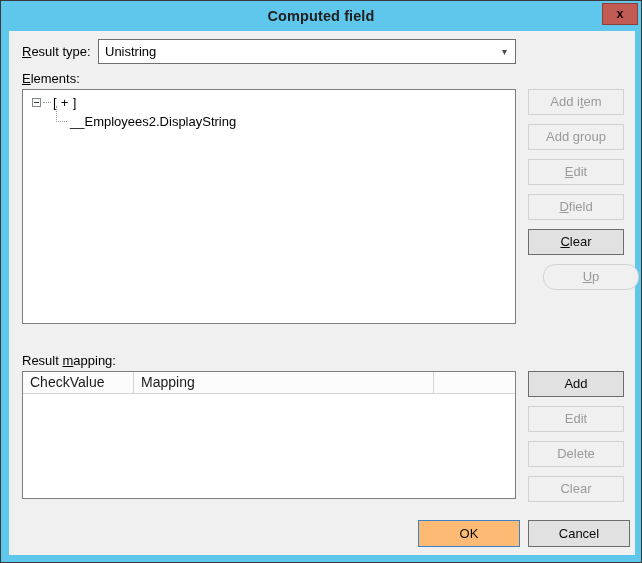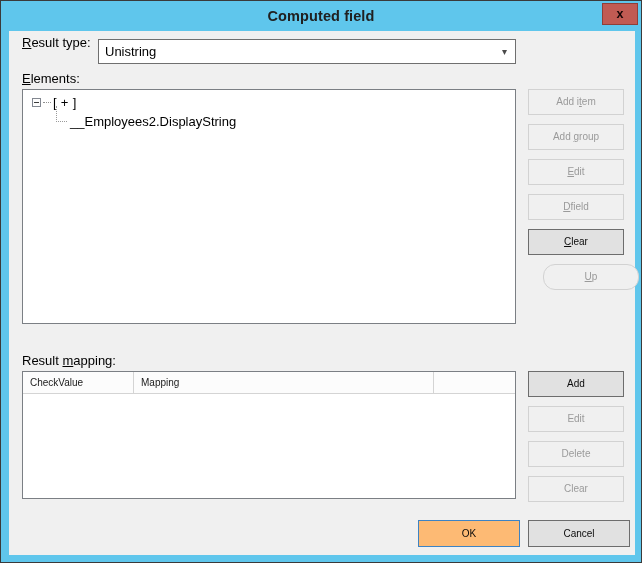--- a/index.html
+++ b/index.html
@@ -205,36 +205,36 @@
     height: 22px;
     background: #fcfcfc;
     border-bottom: 1px solid #d4d4d4;
     box-sizing: border-box;
   }
   .grid-col {
     position: absolute;
     top: 0;
     height: 21px;
     line-height: 21px;
-    font-size: 10px;
+    font-size: 14px;
     color: #1a1a1a;
     border-right: 1px solid #d4d4d4;
     box-sizing: border-box;
     padding-left: 7px;
     white-space: nowrap;
     cursor: pointer;
   }
 
   
   .btn {
     position: absolute;
     width: 96px;
     height: 26px;
     box-sizing: border-box;
-    font-size: 10px;
+    font-size: 13px;
     line-height: 24px;
     text-align: center;
     background: #f0f0f0;
     border: 1px solid #d2d2d2;
     color: #9a9a9a;
     cursor: default;
     white-space: nowrap;
   }
   .btn u { text-decoration: underline; }
   .btn.enabled {
@@ -266,21 +266,21 @@
 
 <div id="window">
 
   <div id="titlebar">
     <div id="title-text">Computed field</div>
     <div id="close-button">x</div>
   </div>
 
   <div id="client">
 
-    <div class="lbl" style="left:13px; top:4px;"><u>R</u><span>esult type:</span></div>
+    <div class="lbl" style="left:13px; top:13px;"><u>R</u><span>esult type:</span></div>
 
     <div id="combo">
       <span id="combo-value">Unistring</span>
       <span id="combo-arrow">▾</span>
     </div>
 
     <div class="lbl" style="left:13px; top:40px;"><u>E</u><span>lements:</span></div>
 
     <div class="panel" id="tree-panel">
       <div id="tree">

